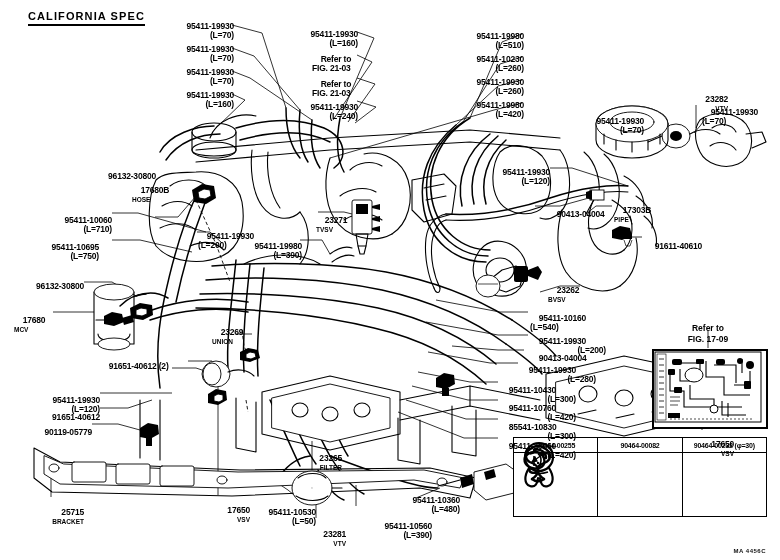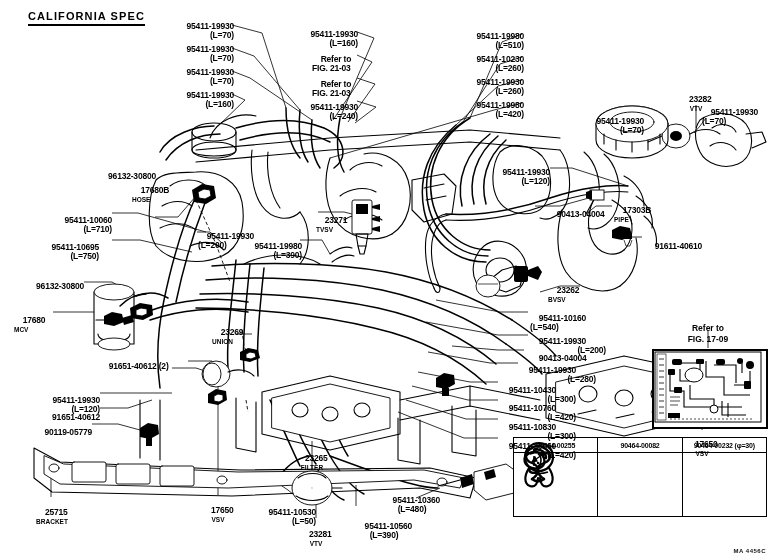--- a/index.html
+++ b/index.html
@@ -2,21 +2,21 @@
 <html><head>
 <meta charset="utf-8">
 <style>
   html,body{margin:0;padding:0;background:#fff;}
   body{width:780px;height:560px;overflow:hidden;
        font-family:"Liberation Sans",sans-serif;color:#000;}
   #sheet{position:relative;width:780px;height:560px;background:#fff;}
   .lbl{position:absolute;font-weight:bold;font-size:8.5px;line-height:9.5px;
        letter-spacing:-0.2px;white-space:pre;}
   .lbl.r{text-align:right;}
-  .lbl.c{text-align:center;}
+  .lbl.c{text-align:right;}
   .sub{font-size:6.5px;letter-spacing:0px;display:block;}
   #title{position:absolute;left:28px;top:10px;font-size:11px;font-weight:bold;
          letter-spacing:1.1px;border-bottom:2px solid #000;padding-bottom:2px;}
   #footer{position:absolute;right:14px;bottom:6px;font-size:6px;font-weight:bold;
           letter-spacing:0.5px;color:#111;}
   svg{position:absolute;left:0;top:0;}
   .hose{stroke:#000;fill:none;stroke-width:1.5;stroke-linecap:round;stroke-linejoin:round;}
   .hose2{stroke:#000;fill:none;stroke-width:1.1;stroke-linecap:round;stroke-linejoin:round;}
   .thin{stroke:#000;fill:none;stroke-width:0.7;}
   .lead{stroke:#000;fill:none;stroke-width:0.8;}
@@ -596,21 +596,21 @@
   <div class="lbl" style="left:520px;top:356px;width:100px">
     <span>95411-19930</span><br><span style="display:block;text-align:right;width:76px">(L=280)</span>
   </div>
   <div class="lbl" style="left:500px;top:376px;width:100px">
     <span>95411-10430</span><br><span style="display:block;text-align:right;width:76px">(L=300)</span>
   </div>
   <div class="lbl" style="left:500px;top:394px;width:100px">
     <span>95411-10760</span><br><span style="display:block;text-align:right;width:76px">(L=420)</span>
   </div>
   <div class="lbl" style="left:500px;top:413px;width:100px">
-    <span>95411-10830</span><br><span style="display:block;text-align:right;width:76px">(L=300)</span>
+    <span>85541-10830</span><br><span style="display:block;text-align:right;width:76px">(L=300)</span>
   </div>
   <div class="lbl" style="left:500px;top:432px;width:100px">
     <span>95411-10060</span><br><span style="display:block;text-align:right;width:76px">(L=420)</span>
   </div>
 
   <div class="lbl" style="left:100px;top:352px;width:110px">
     <span>91651-40612 (2)</span>
   </div>
   <div class="lbl r" style="left:2px;top:386px;width:98px">
     <span>95411-19930</span><br><span>(L=120)</span>

